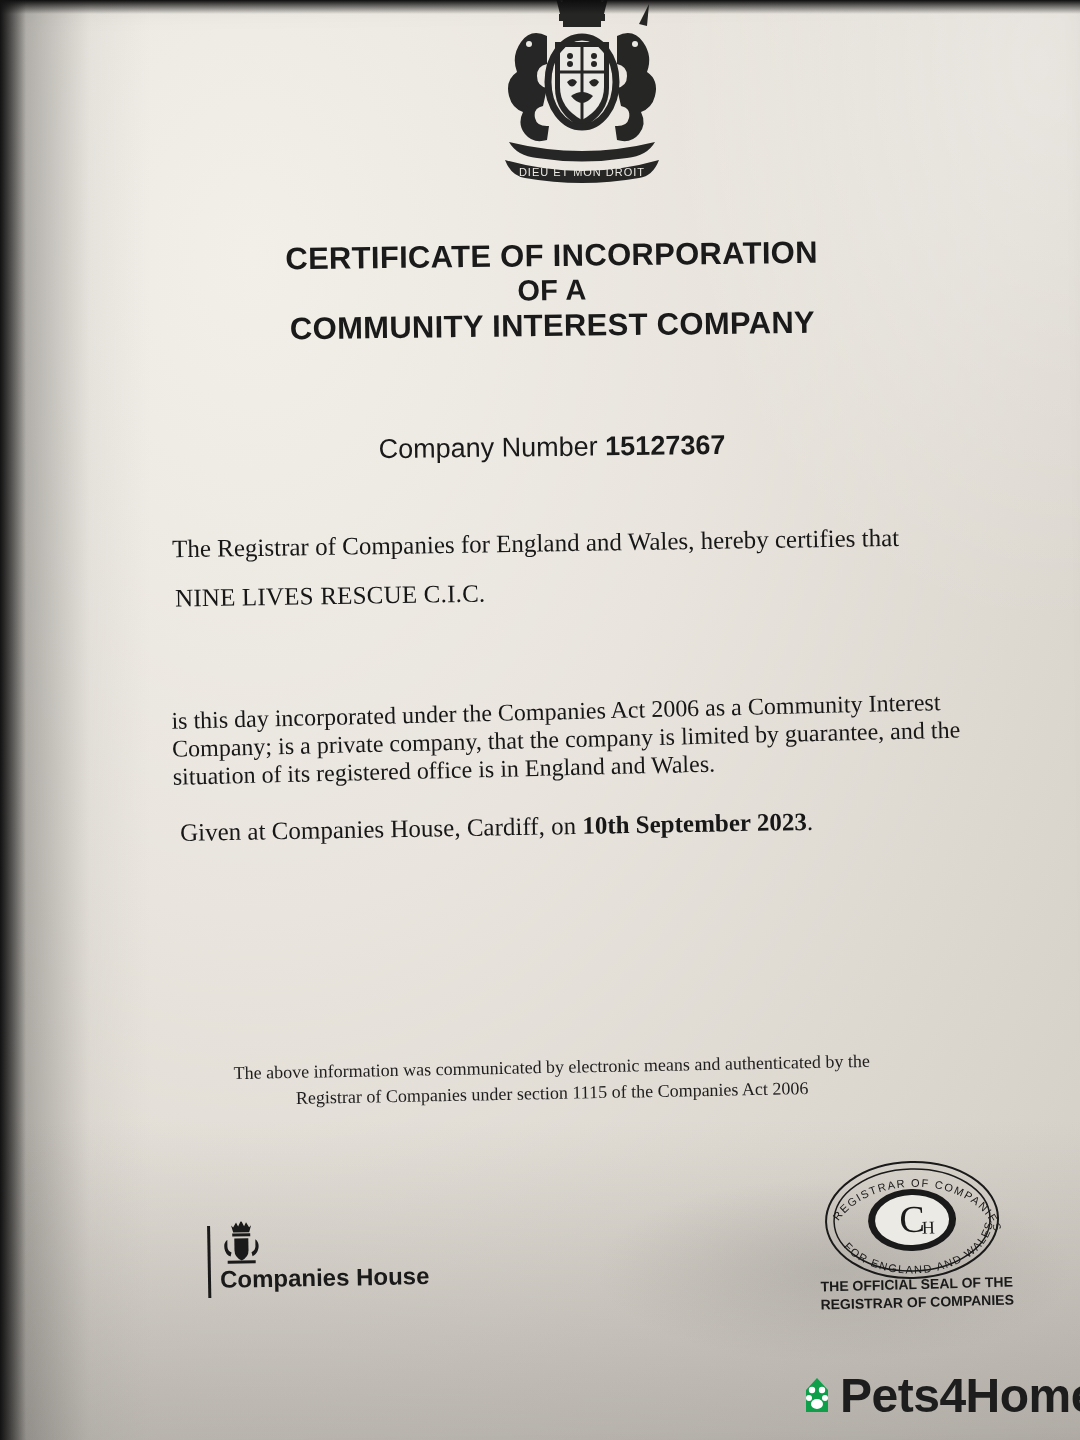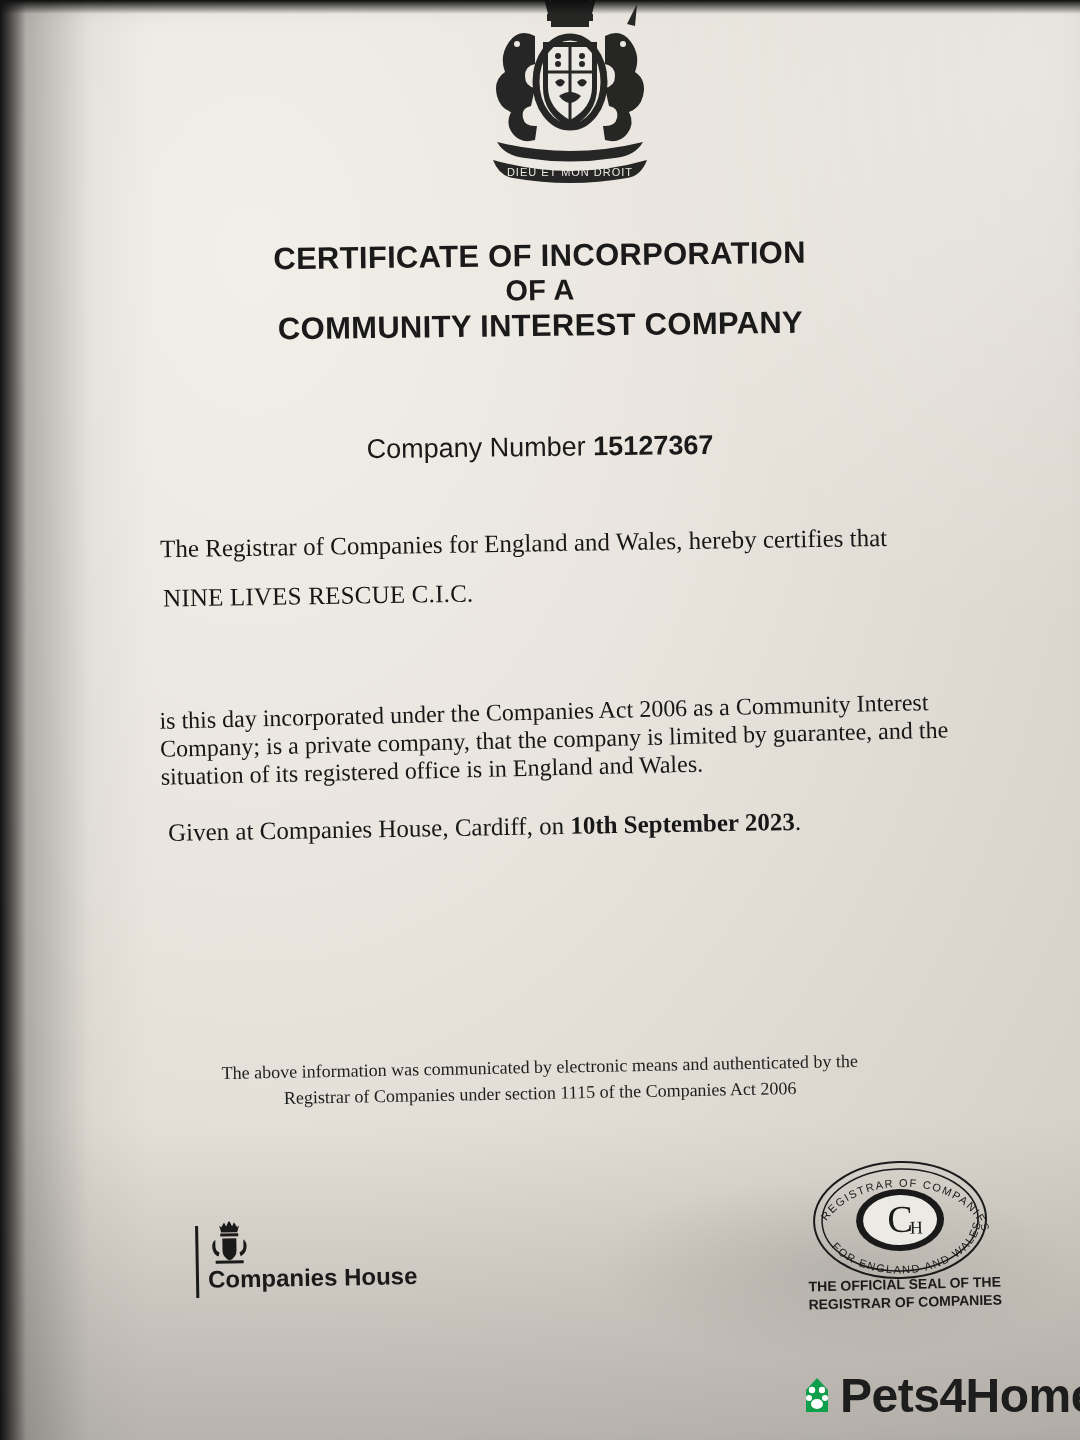--- a/index.html
+++ b/index.html
@@ -65,21 +65,21 @@
   .dark-edge-left {
     position: absolute;
     left: 0; top: 0; width: 26px; height: 1440px;
     background: linear-gradient(to right, #121212, rgba(18,18,18,0));
     pointer-events: none;
   }
 
   
   .content {
     position: absolute;
-    left: 0; top: 0;
+    left: 12px; top: 0;
     width: 972px; height: 1440px;
     color: #1a1a1a;
   }
 
   .crest {
     position: absolute;
     left: 455px; top: -16px;
     width: 230px; height: 215px;
     opacity: 0.95;
   }

